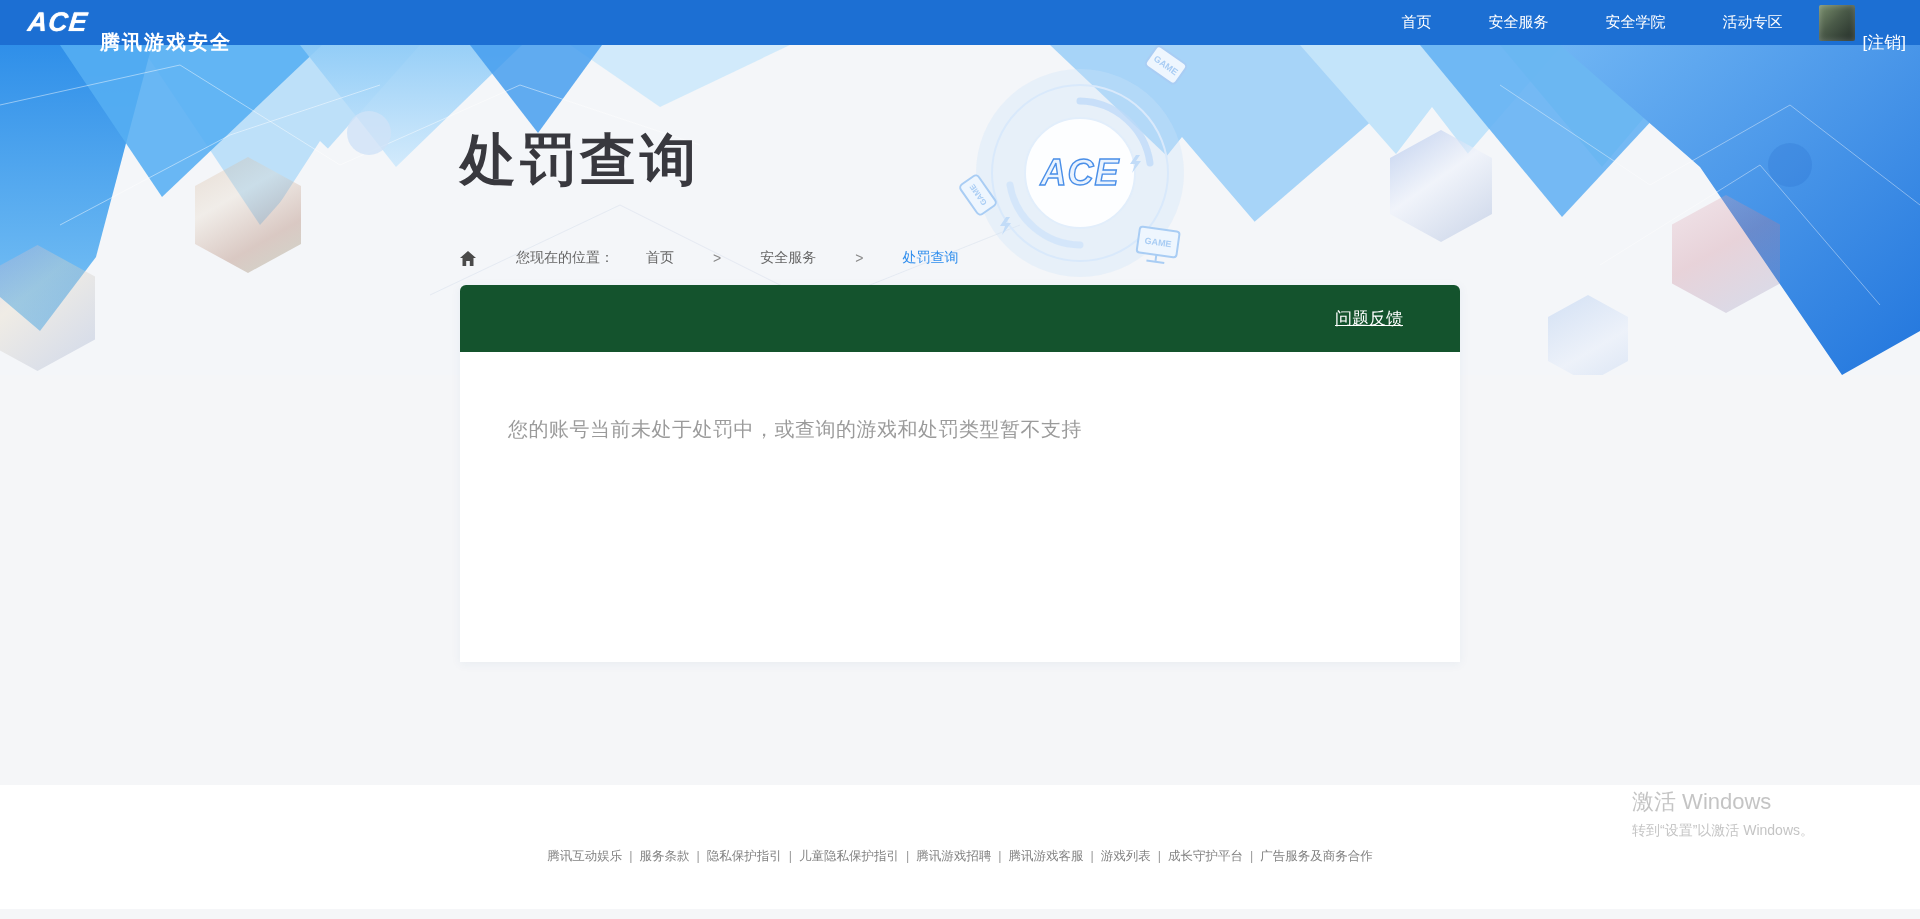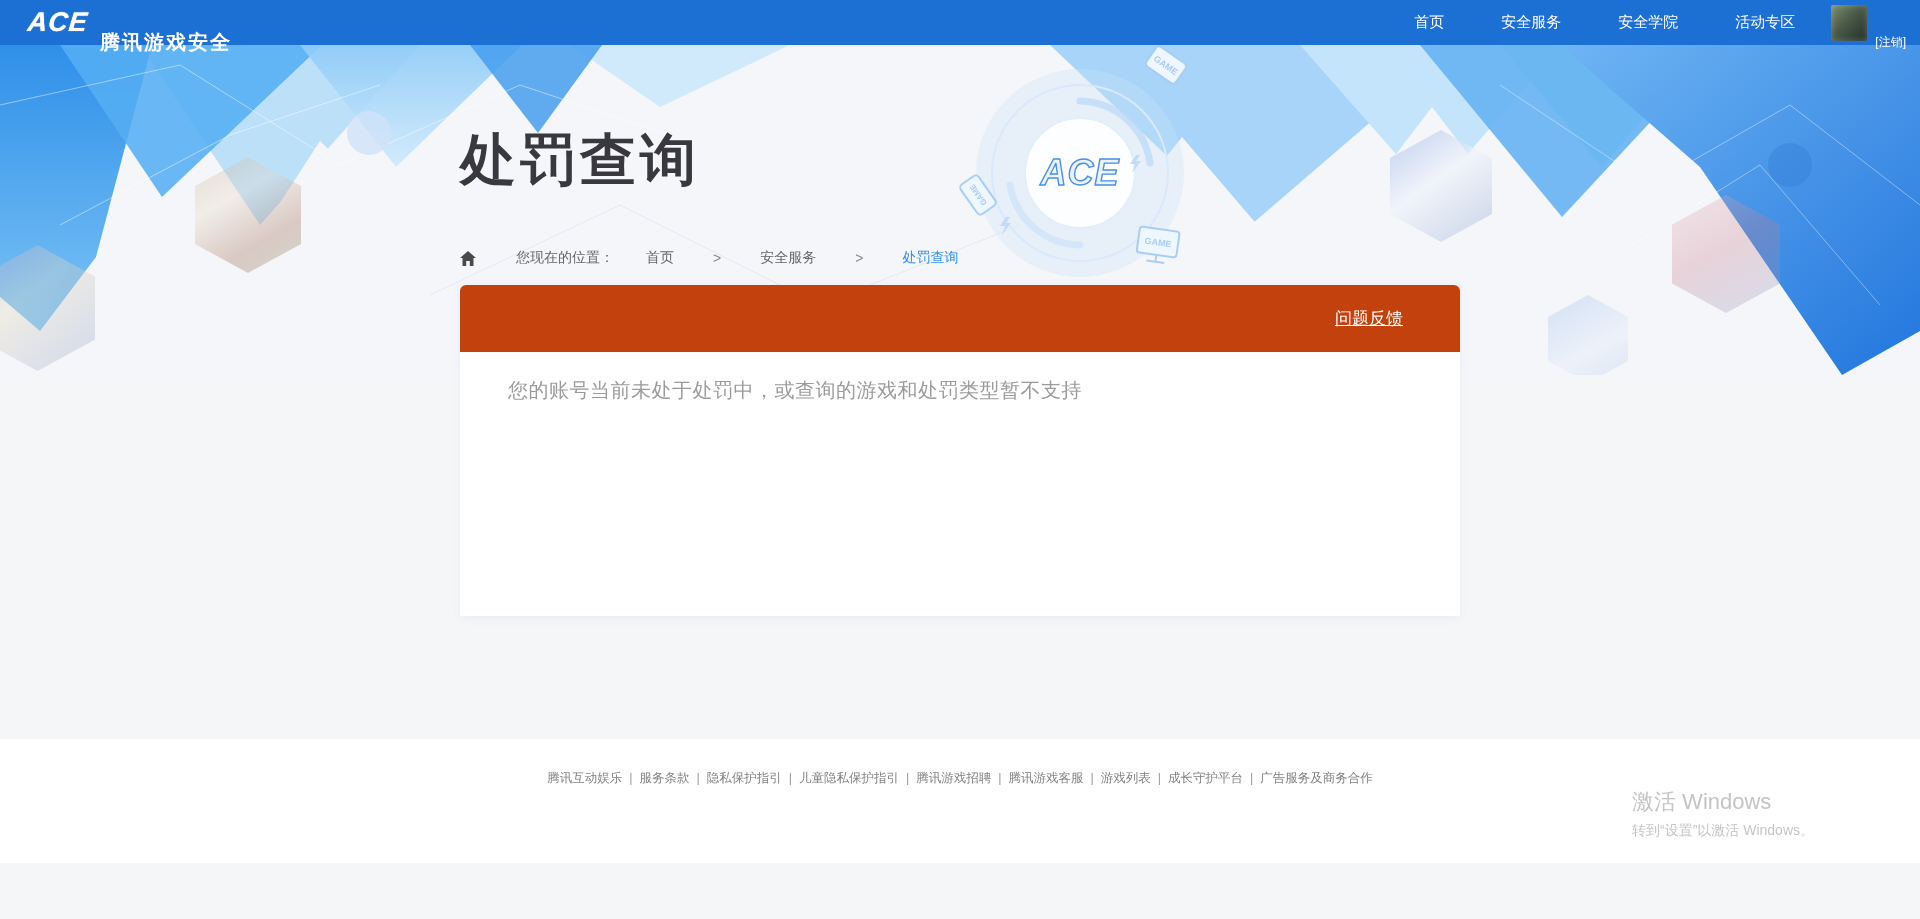--- a/index.html
+++ b/index.html
@@ -24,21 +24,21 @@
   .brand-title { color:#fff; font-size:20px; font-weight:700; letter-spacing:2px;margin-top:40px; }
   .nav { display:flex; align-items:center; }
   .nav a.nav-item {
     color:#fff; font-size:15px; margin-left:57px; cursor:pointer;
   }
   .avatar {
     width:36px; height:36px; margin-left:36px; border-radius:2px; cursor:pointer;
     background:linear-gradient(135deg,#7a8f6d 0%,#4a5a48 45%,#232d28 100%);
     box-shadow:inset 0 0 6px rgba(255,255,255,.25);
   }
-  .logout { color:#fff; font-size:12px; margin-left:8px; cursor:pointer;margin-top:40px; }
+  .logout { color:#fff; font-size:17px; margin-left:8px; cursor:pointer;margin-top:40px; }
 
   
   .banner {
     position:relative; height:330px; background:#f4f6f9; overflow:hidden; z-index:1;
   }
   .banner-deco { position:absolute; top:0; left:0; }
   .hex {
     position:absolute;
     clip-path:polygon(50% 0%,100% 25%,100% 75%,50% 100%,0% 75%,0% 25%);
   }
@@ -71,32 +71,32 @@
   .breadcrumb a { color:#666; }
   .breadcrumb .sep { margin:0 7px; color:#888; }
   .breadcrumb .current { color:#2e8ded; }
 
   
   .main { position:relative; z-index:5; margin-top:-90px; padding-bottom:123px; }
   .panel {
     width:1000px; margin:0 auto; box-shadow:0 2px 10px rgba(40,80,140,.06);
   }
   .panel-head {
-    height:67px; background:#c2410c; border-radius:6px 6px 0 0;
+    height:67px; background:#14532d; border-radius:6px 6px 0 0;
     display:flex; align-items:center; justify-content:flex-end; padding-right:57px;
   }
   .feedback { color:#fff; font-size:17px; text-decoration:underline; cursor:pointer; }
   .panel-body {
-    height:264px; background:#fff; padding:25px 48px 0 48px;
+    height:310px; background:#fff; padding:64px 48px 0 48px;
   }
   .panel-msg { font-size:20px; color:#9b9b9b; letter-spacing:.5px; }
 
   
   .footer { background:#fff; height:124px; text-align:center; padding-top:31px; }
-  .footer-links { font-size:12.5px; color:#828282; }
+  .footer-links { font-size:12.5px; color:#828282;margin-top:32px; }
   .footer-links a { color:#828282; }
   .footer-links .fsep { margin:0 7px; color:#9a9a9a; }
   .footer-copy { font-size:11.5px; color:#8a8a8a; margin-top:6px; letter-spacing:.3px; }
   .footer-company { font-size:13px; color:#8a8a8a; margin-top:9px; }
 
   
   .watermark { position:absolute; left:1632px; top:787px; z-index:20; pointer-events:none; }
   .wm1 { font-size:22px; color:rgba(160,160,160,.62); }
   .wm2 { font-size:14px; color:rgba(160,160,160,.62); margin-top:5px;text-align:right; }
 </style>

